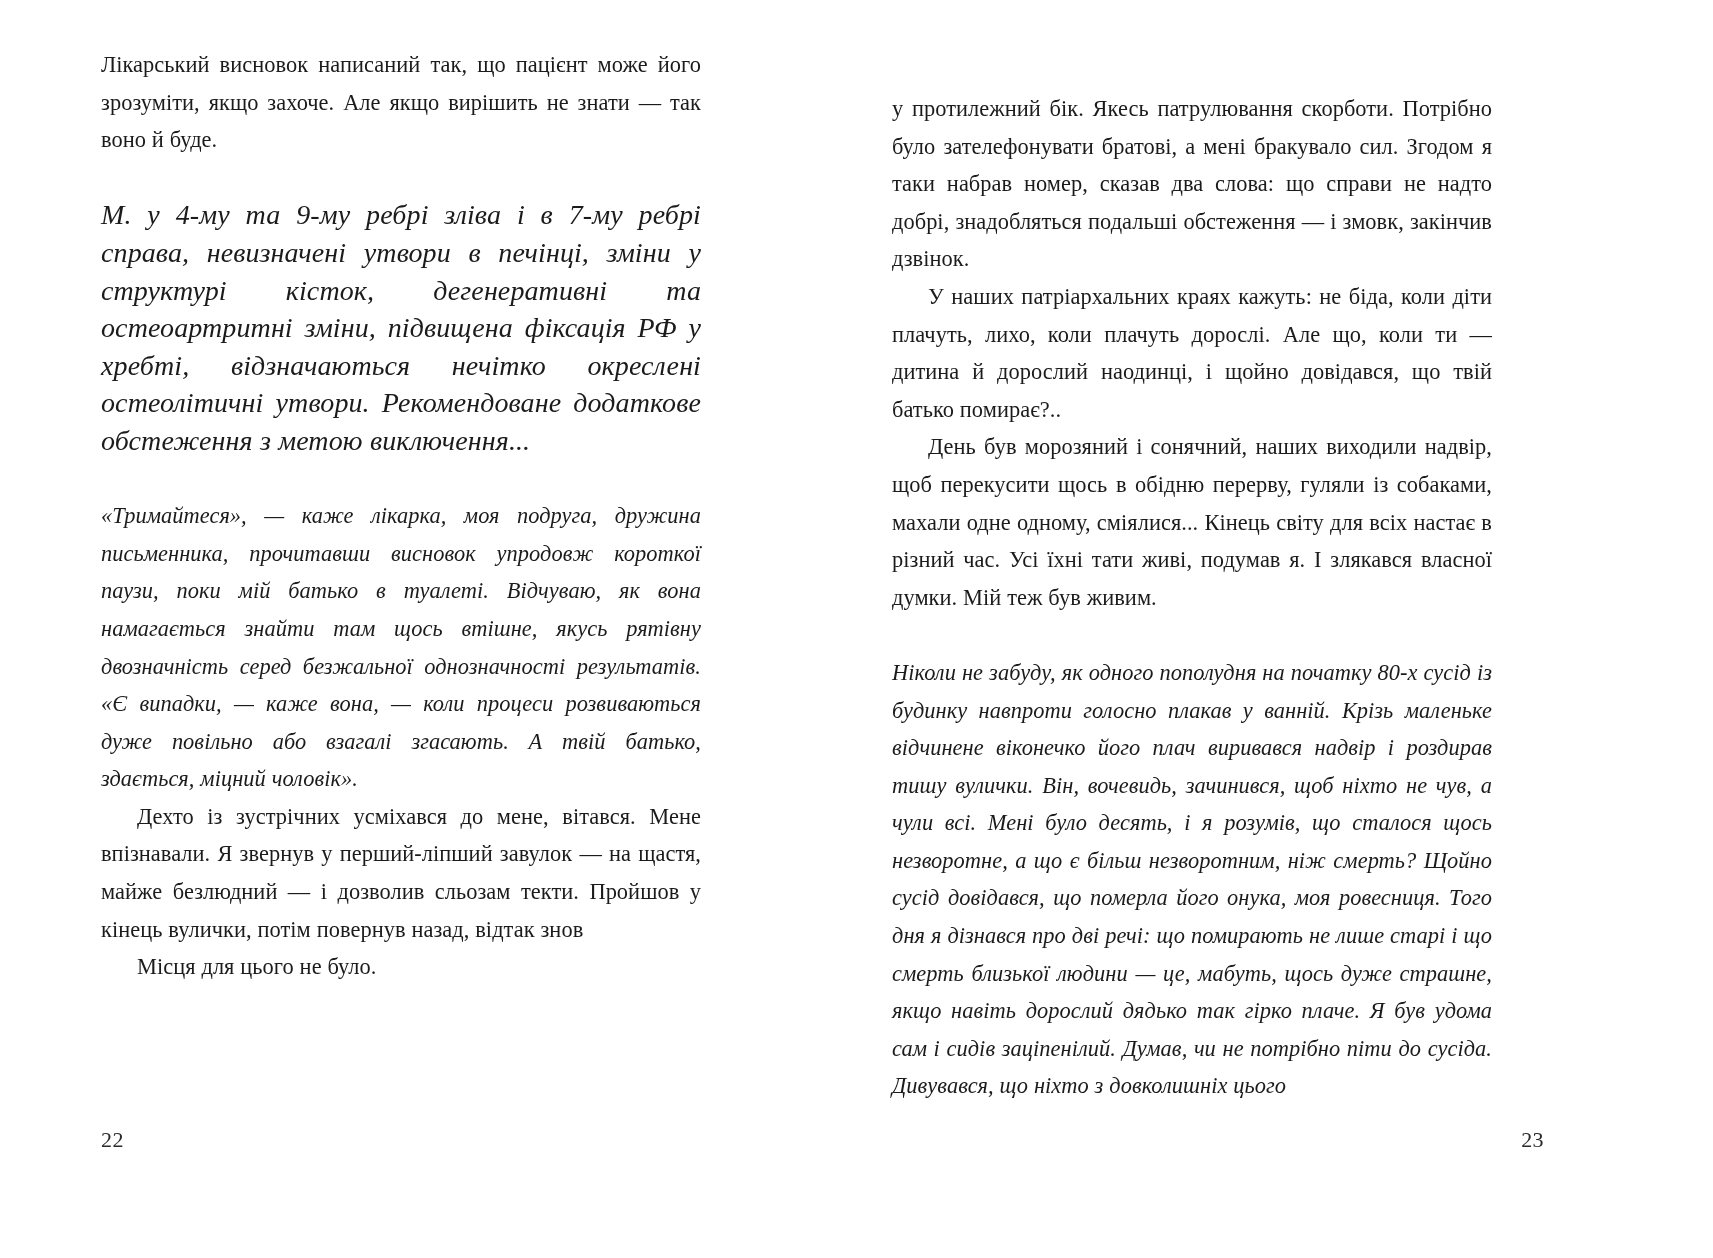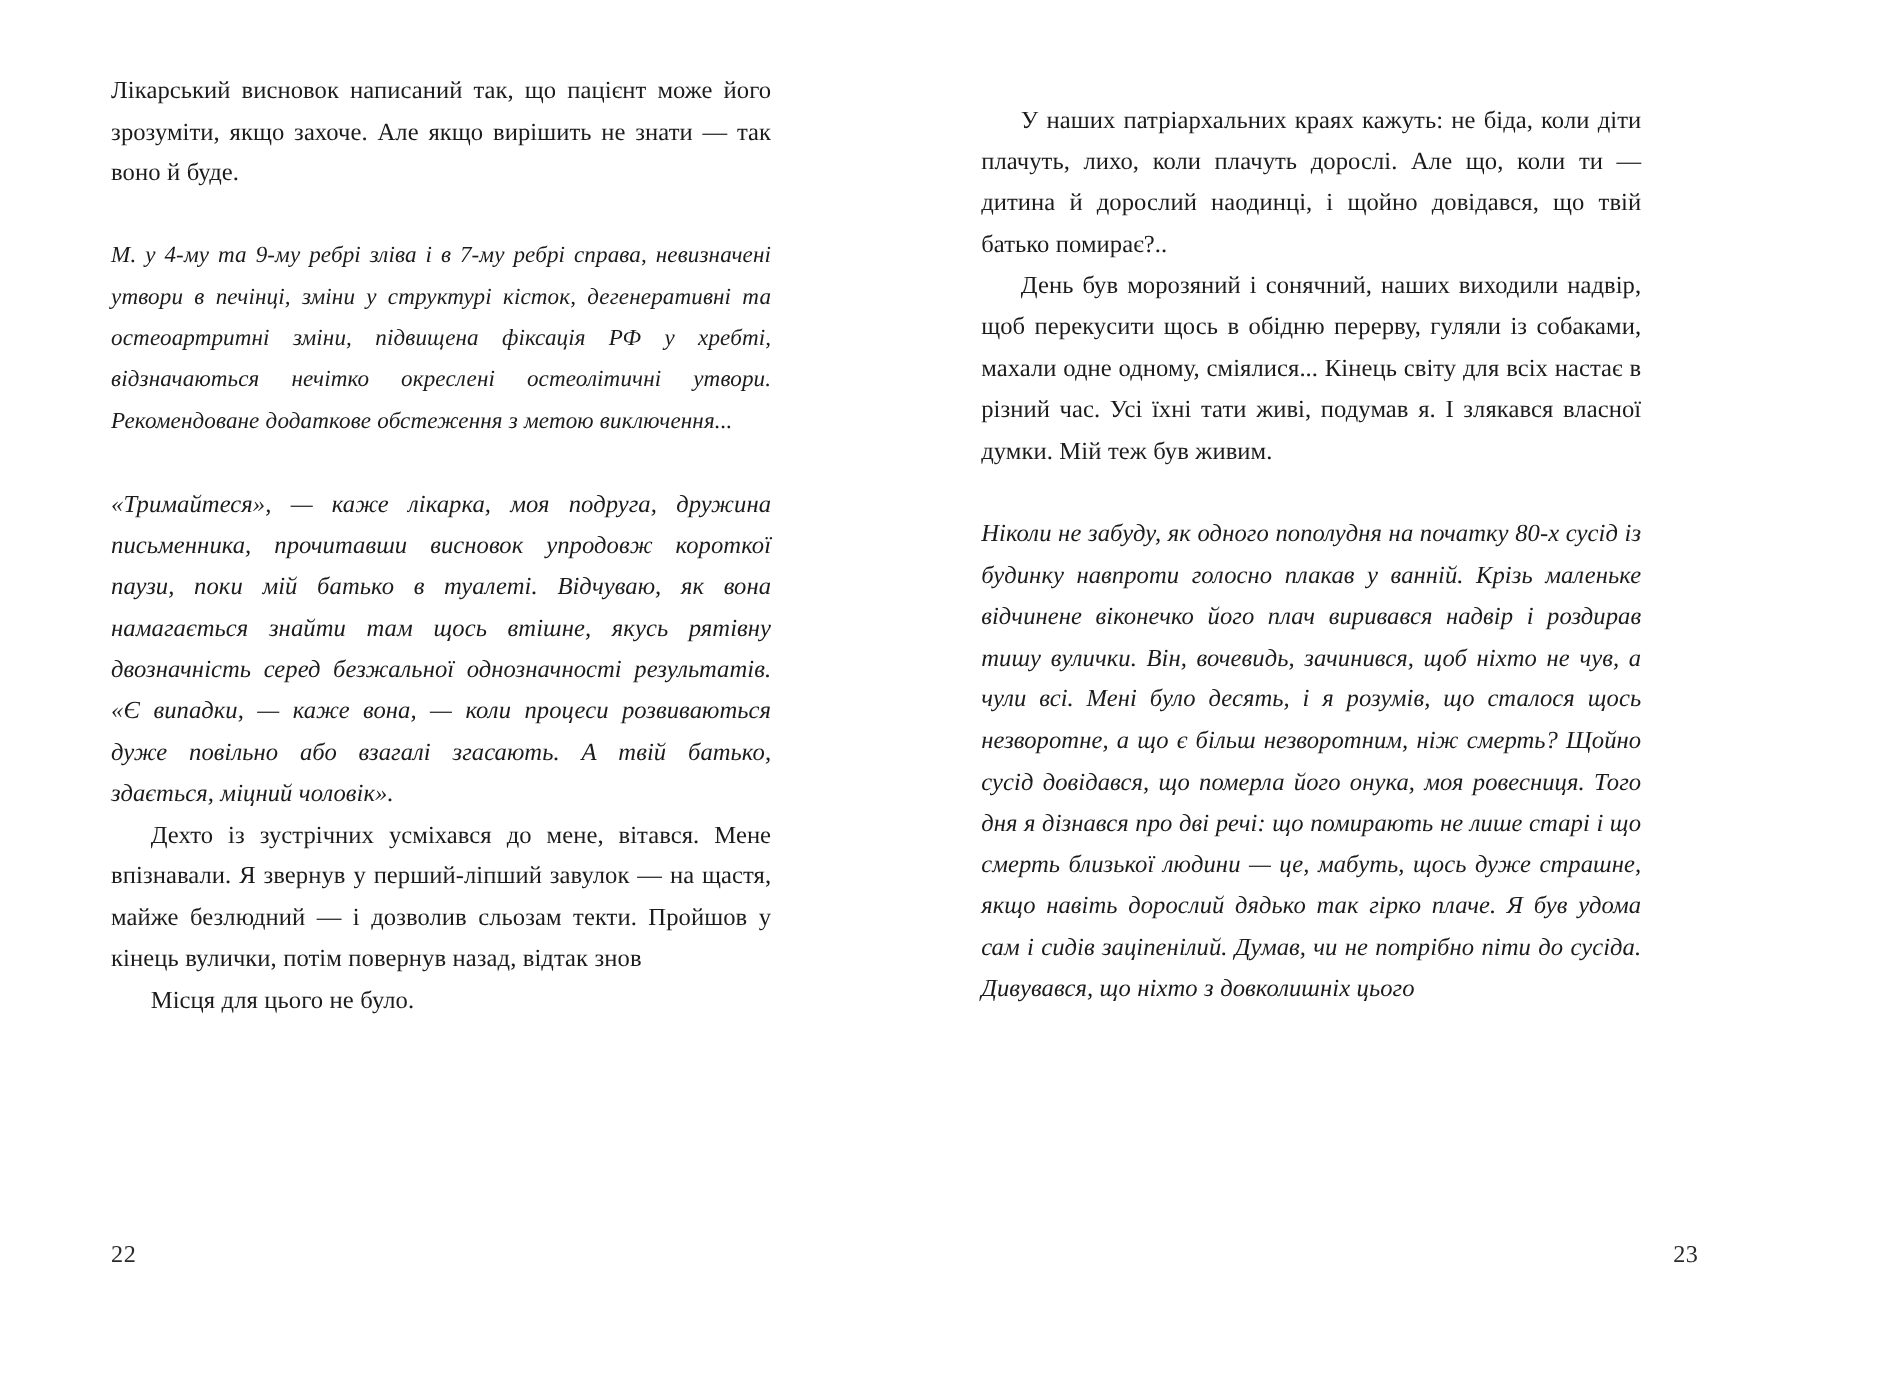--- a/index.html
+++ b/index.html
@@ -22,21 +22,21 @@
     display: flex;
     flex-direction: row;
   }
 
   .page {
     position: relative;
     width: 856px;
     height: 1258px;
     box-sizing: border-box;
   }
-  .page-left  { padding: 63px 0 0 101px; }
+  .page-left  { padding: 46px 0 0 101px; }
   .page-right { padding: 90px 0 0 36px; }
 
   .textcolumn {
     width: 600px;
     text-align: justify;
     text-justify: inter-word;
     -webkit-hyphens: none;
     hyphens: none;
   }
 
@@ -50,21 +50,21 @@
 
   
   p.gap { margin-top: 37.6px; font-style: italic; }
 
   
   p.indent { text-indent: 36px; }
 
   
   p.report {
     font-style: italic;
-    font-size: 21px;
+    font-size: 28px;
     letter-spacing: 0.1px;
   }
 
   
   p { text-align-last: left; }
 
   .folio {
     position: absolute;
     bottom: 108px;
     font-size: 22px;
@@ -86,20 +86,21 @@
       <p class="gap report">М. у 4-му та 9-му ребрі зліва і в 7-му ребрі справа, невизначені утвори в печінці, зміни у структурі кісток, дегенеративні та остеоартритні зміни, підвищена фіксація РФ у хребті, відзначаються нечітко окреслені остеолітичні утвори. Рекомендоване додаткове обстеження з метою виключення...</p>
       <p class="gap">«Тримайтеся», — каже лікарка, моя подруга, дружина письменника, прочитавши висновок упродовж короткої паузи, поки мій батько в туалеті. Відчуваю, як вона намагається знайти там щось втішне, якусь рятівну двозначність серед безжальної однозначності результатів. «Є випадки, — каже вона, — коли процеси розвиваються дуже повільно або взагалі згасають. А твій батько, здається, міцний чоловік».</p>
       <p class="indent">Дехто із зустрічних усміхався до мене, вітався. Мене впізнавали. Я звернув у перший-ліпший завулок — на щастя, майже безлюдний — і дозволив сльозам текти. Пройшов у кінець вулички, потім повернув назад, відтак знов</p>
       <p class="indent">Місця для цього не було.</p>
     </div>
     <div class="folio folio-left">22</div>
   </div>
 
   <div class="page page-right">
     <div class="textcolumn">
+      <p>у протилежний бік. Якесь патрулювання скорботи. Потрібно було зателефонувати братові, а мені бракувало сил. Згодом я таки набрав номер, сказав два слова: що справи не надто добрі, знадобляться подальші обстеження — і змовк, закінчив дзвінок.</p>
       <p class="indent">У наших патріархальних краях кажуть: не біда, коли діти плачуть, лихо, коли плачуть дорослі. Але що, коли ти — дитина й дорослий наодинці, і щойно довідався, що твій батько помирає?..</p>
       <p class="indent">День був морозяний і сонячний, наших виходили надвір, щоб перекусити щось в обідню перерву, гуляли із собаками, махали одне одному, сміялися... Кінець світу для всіх настає в різний час. Усі їхні тати живі, подумав я. І злякався власної думки. Мій теж був живим.</p>
       <p class="gap">Ніколи не забуду, як одного пополудня на початку 80-х сусід із будинку навпроти голосно плакав у ванній. Крізь маленьке відчинене віконечко його плач виривався надвір і роздирав тишу вулички. Він, вочевидь, зачинився, щоб ніхто не чув, а чули всі. Мені було десять, і я розумів, що сталося щось незворотне, а що є більш незворотним, ніж смерть? Щойно сусід довідався, що померла його онука, моя ровесниця. Того дня я дізнався про дві речі: що помирають не лише старі і що смерть близької людини — це, мабуть, щось дуже страшне, якщо навіть дорослий дядько так гірко плаче. Я був удома сам і сидів заціпенілий. Думав, чи не потрібно піти до сусіда. Дивувався, що ніхто з довколишніх цього</p>
     </div>
     <div class="folio folio-right">23</div>
   </div>
 
 </div>
 
 </body></html>

